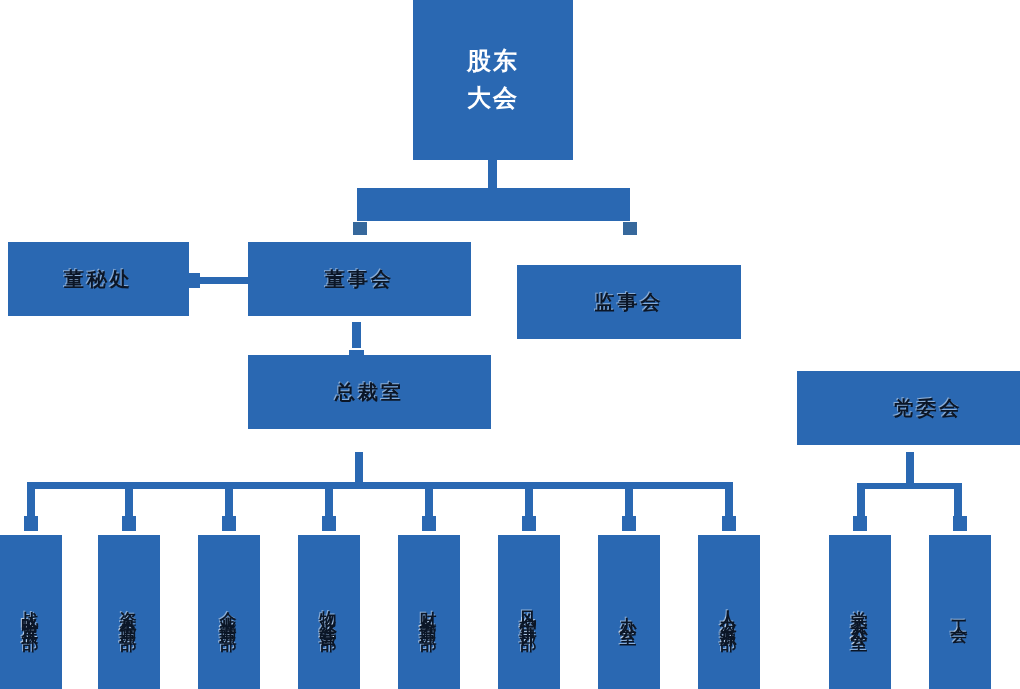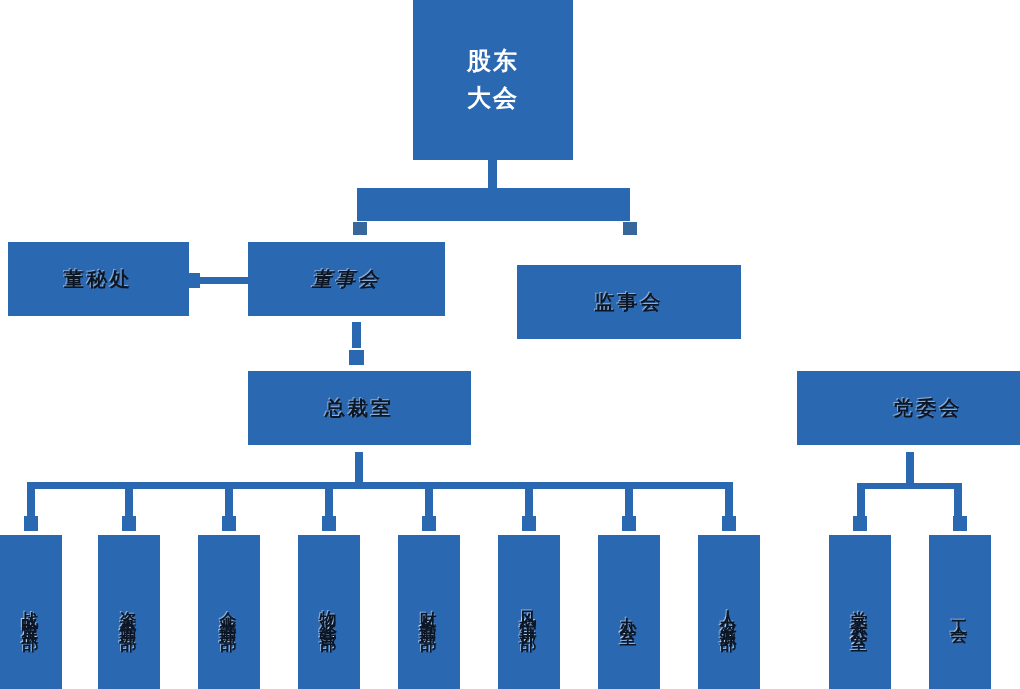--- a/index.html
+++ b/index.html
@@ -39,23 +39,23 @@
     text-align: right;
   }
   
   .node.lvl {
     height: 74px;
     font-size: 20px;
     letter-spacing: 3px;
     text-shadow: -1px -1px 0 rgba(255,255,255,0.45);
   }
   .n-board-secretary { left: 8px;   top: 242px; width: 181px; }
-  .n-board           { left: 248px; top: 242px; width: 197px; font-style: italic; }
+  .n-board           { left: 248px; top: 242px; width: 223px; }
   .n-supervisory     { left: 517px; top: 242px; width: 224px; margin-top: 23px; }
-  .n-president       { left: 248px; top: 371px; width: 223px; height: 72px; }
+  .n-president       { left: 248px; top: 355px; width: 243px; height: 72px; }
   .n-party-committee { left: 797px; top: 371px; width: 262px; height: 72px; }
   
   .node.dept {
     top: 535px; width: 62px; height: 154px;
     font-size: 17px;
   }
   .dept .vtext {
     writing-mode: vertical-rl;
     text-orientation: upright;
     letter-spacing: 6px;

